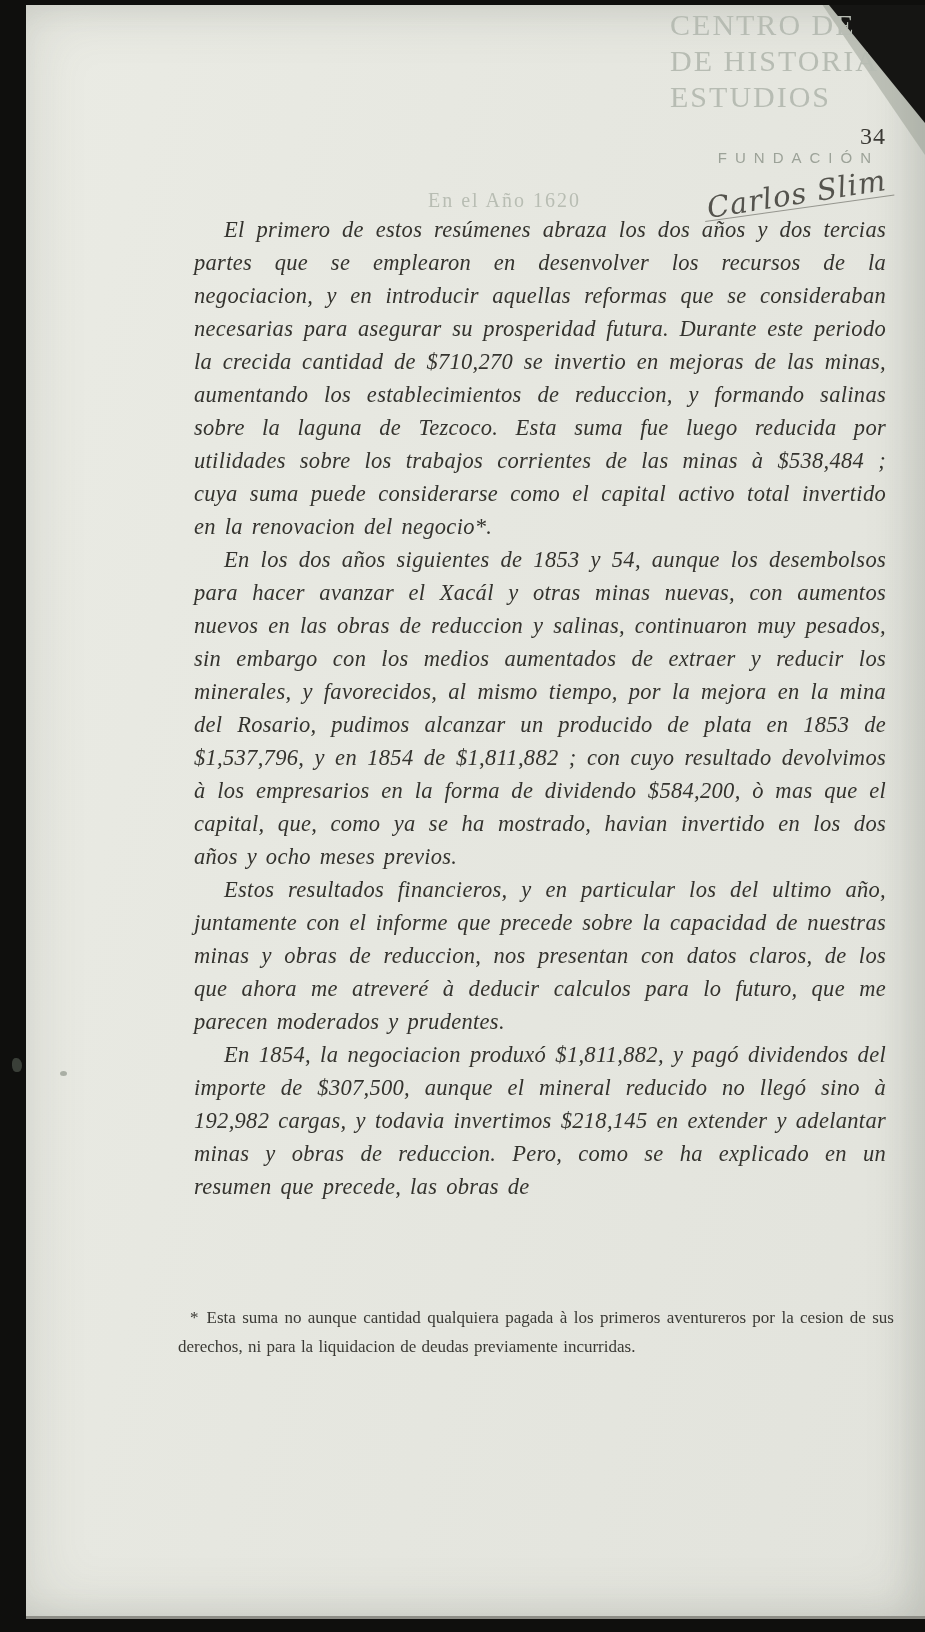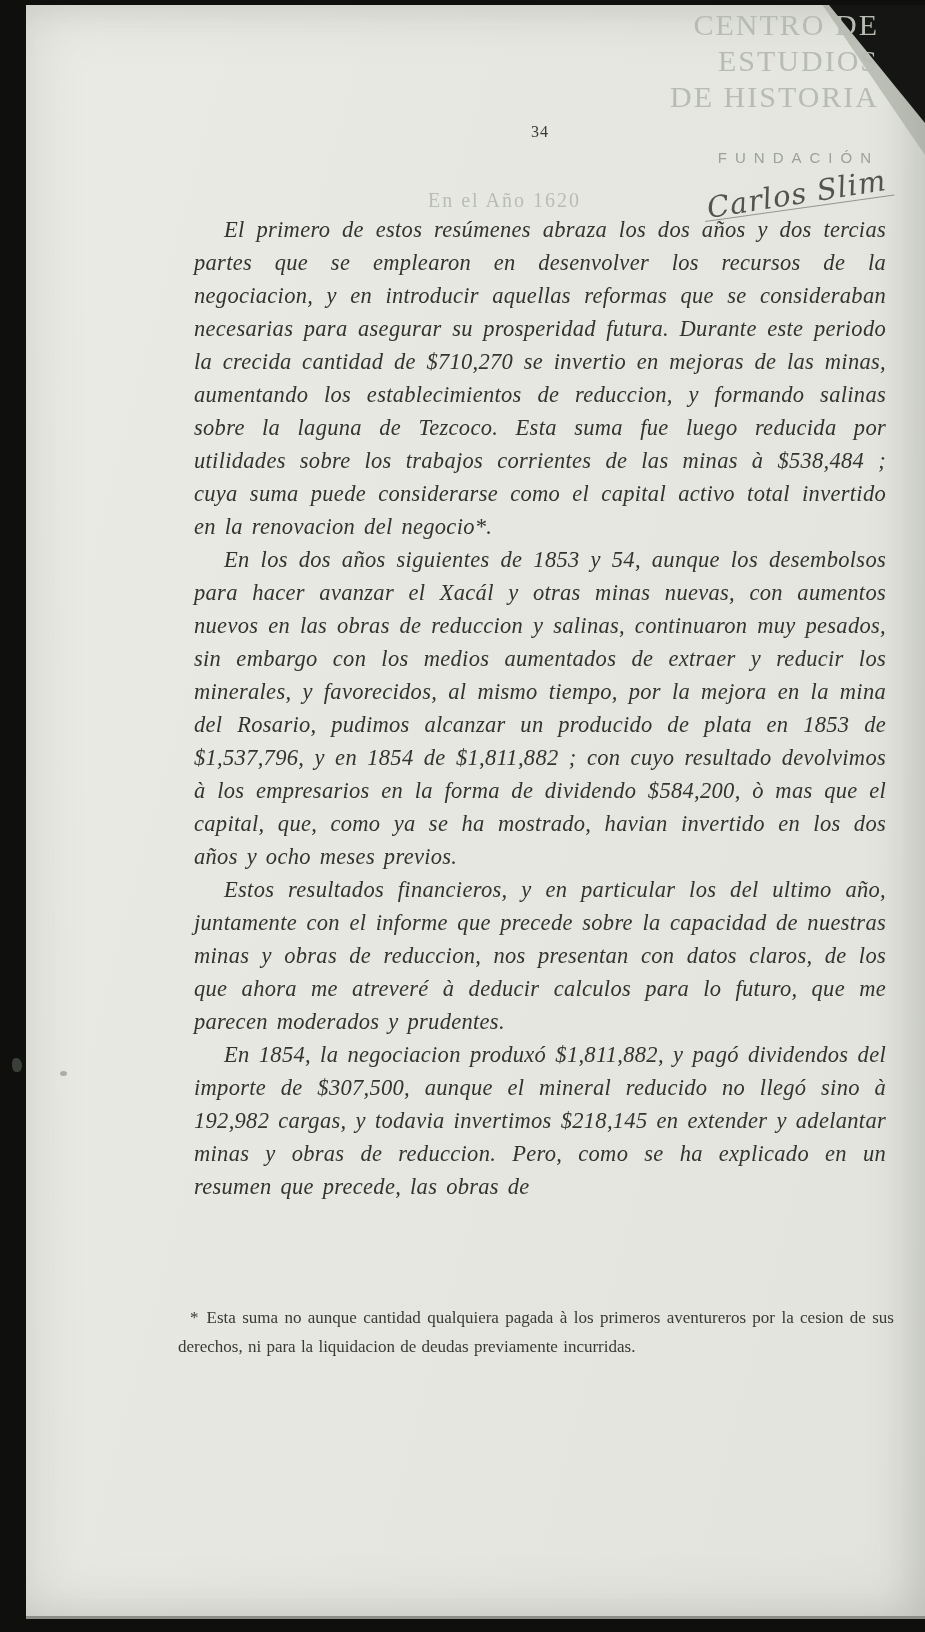--- a/index.html
+++ b/index.html
@@ -40,21 +40,20 @@
     width: 96px; height: 118px;
     background: #151513;
     clip-path: polygon(0 0, 100% 0, 100% 100%);
   }
 
   
   .watermark {
     position: absolute;
     right: 46px;
     top: 2px;
-    text-align: right;
     color: #b7bcb3;
     font-family: "Liberation Serif", serif;
     font-size: 30px;
     letter-spacing: 2px;
     line-height: 36px;
     user-select: none;
   }
   .watermark .wm-line { display: block; }
   .foundation {
     position: absolute;
@@ -97,22 +96,22 @@
     opacity: 0.75;
     filter: blur(0.6px);
     letter-spacing: 2px;
   }
 
   .page-number {
     position: absolute;
     left: 168px;
     width: 692px;
     top: 118px;
-    text-align: center;
-    font-size: 16px;
+    text-align: right;
+    font-size: 24px;
     color: #3a3934;
     letter-spacing: 1px;
   }
 
   .body-text {
     position: absolute;
     left: 168px;
     top: 208px;
     width: 692px;
     font-size: 22.5px;
@@ -162,22 +161,22 @@
 </head>
 <body>
 
 <div class="paper">
 
   <div class="corner-shadow"></div>
   <div class="corner-fold"></div>
 
   <div class="watermark">
     <span class="wm-line">CENTRO DE</span>
+    <span class="wm-line">DE HISTORIA</span>
     <span class="wm-line">ESTUDIOS</span>
-    <span class="wm-line">DE HISTORIA</span>
   </div>
   <div class="foundation">FUNDACIÓN</div>
 
   <div class="signature">Carlos Slim</div>
 
   <div class="bleed">En el Año 1620</div>
 
   <div class="page-number">34</div>
 
   <div class="body-text">

